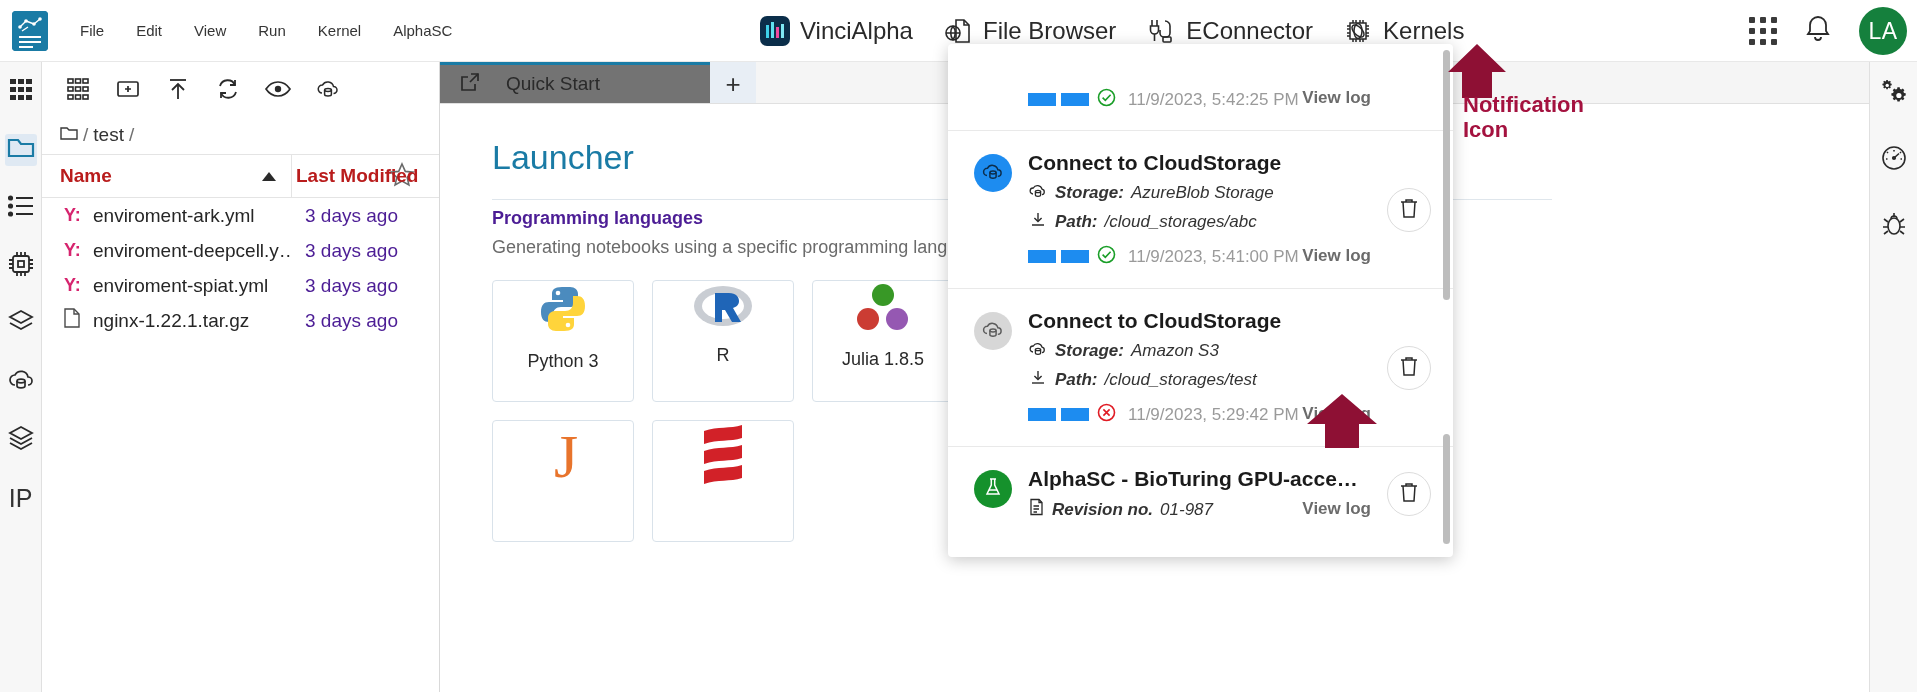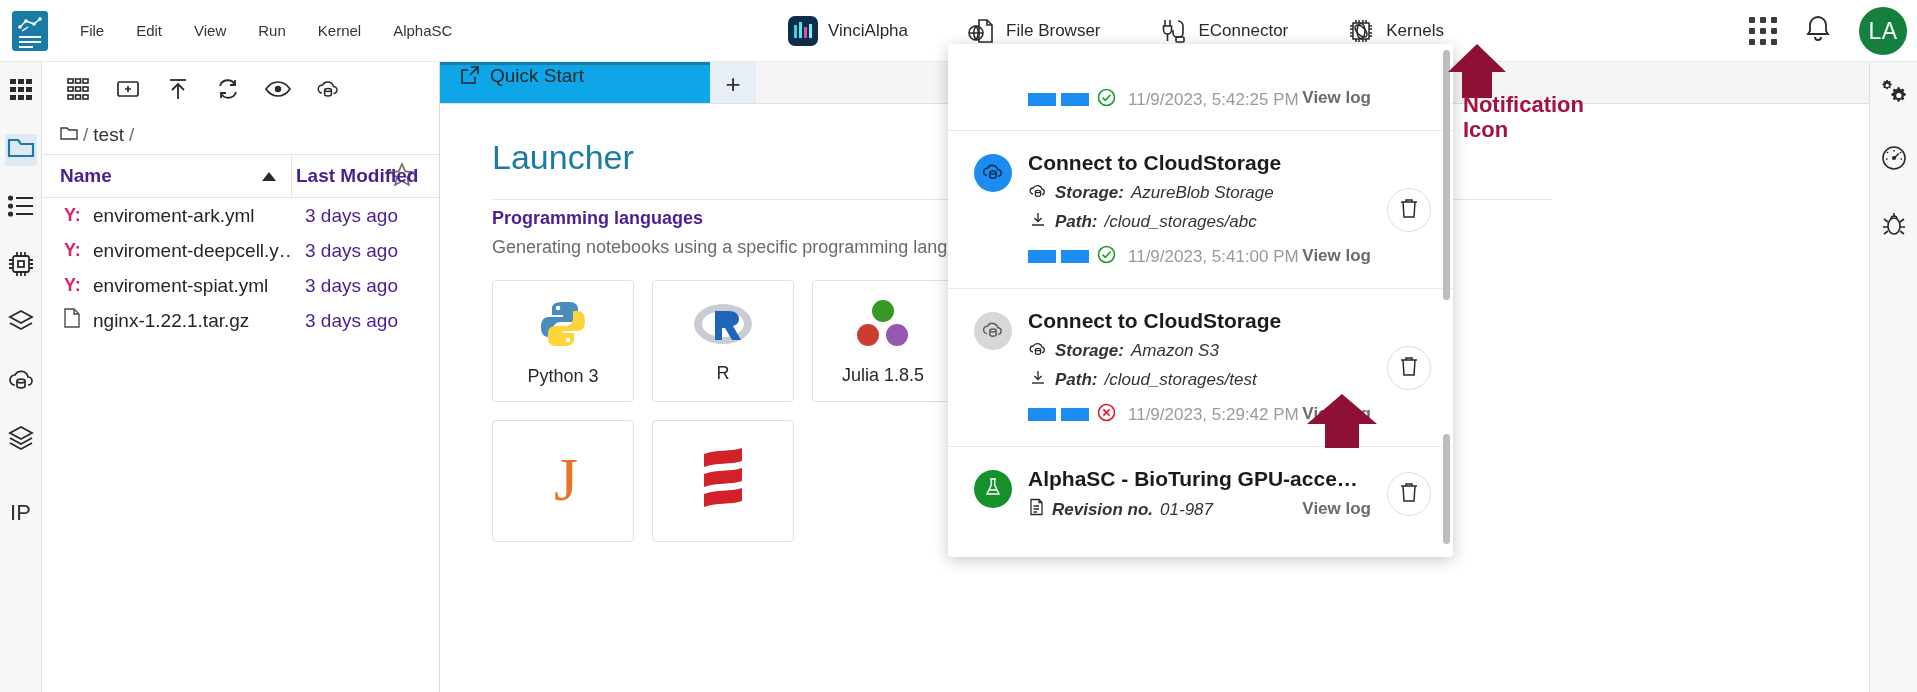--- a/index.html
+++ b/index.html
@@ -26,21 +26,21 @@
     font-size: 15px; color: #353535; padding: 6px 16px; cursor: pointer;
     white-space: nowrap;
   }
 
   .topbar-apps {
     position: absolute; left: 760px; top: 0; height: 62px;
     display: flex; align-items: center; gap: 30px;
   }
   .app-link {
     display: flex; align-items: center; gap: 10px; cursor: pointer;
-    font-size: 17px; color: #2a2a2a; white-space: nowrap; margin-left: 28px;
+    font-size: 24px; color: #2a2a2a; white-space: nowrap;
   }
   .app-link .ic { display: flex; align-items: center; flex: none; }
 
   .topbar-right {
     position: absolute; right: 10px; top: 0; height: 62px;
     display: flex; align-items: center; gap: 26px;
   }
   .grid-dots { display: grid; grid-template-columns: repeat(3,6px); gap: 5px; cursor: pointer; }
   .grid-dots i { width: 6px; height: 6px; background: #3a3a3a; border-radius: 1px; display: block; }
   .avatar {
@@ -50,21 +50,21 @@
   }
 
   
   .left-rail {
     position: absolute; left: 0; top: 62px; width: 42px; height: 630px;
     background: #f7f7f7; border-right: 1px solid #e0e0e0;
     display: flex; flex-direction: column; align-items: center; padding-top: 14px; gap: 26px;
   }
   .rail-btn { width: 32px; height: 32px; display: flex; align-items: center; justify-content: center; cursor: pointer; border-radius: 3px;}
   .rail-btn.active { background: #dfe9f3; }
-  .rail-ip { font-size: 22px; color: #333; margin-top: 18px; }
+  .rail-ip { font-size: 25px; color: #333; margin-top: 2px; }
 
   
   .filebrowser {
     position: absolute; left: 42px; top: 62px; width: 398px; height: 630px;
     background: #ffffff; border-right: 1px solid #d9d9d9;
   }
   .fb-toolbar { display: flex; align-items: center; gap: 10px; padding: 10px 14px 4px 16px; }
   .fb-tool { width: 40px; height: 38px; display: flex; align-items: center; justify-content: center; cursor: pointer; border-radius: 3px; }
   .fb-filter-row { padding: 6px 22px 0 18px; position: relative; }
   .fb-filter {
@@ -72,53 +72,53 @@
     padding: 0 40px 0 16px; font-size: 18px; color: #333; outline: none;
     font-family: "Liberation Sans", sans-serif; background:#fff;
   }
   .fb-filter::placeholder { color: #8d8d8d; }
   .fb-search-ic { position: absolute; right: 36px; top: 15px; pointer-events: none; }
   .fb-crumbs { display: flex; align-items: center; gap: 5px; padding: 10px 0 8px 18px; font-size: 19px; color: #333; }
   .fb-crumbs .sep { color: #6f6f6f; }
   .fb-star { position: absolute; right: 24px; top: 100px; cursor: pointer; }
   .fb-head {
     display: flex; border-top: 1px solid #e4e4e4; border-bottom: 1px solid #e4e4e4;
-    font-size: 19px; color: #4c1d95; font-weight: bold; position: relative;
+    font-size: 19px; color: #b91c1c; font-weight: bold; position: relative;
   }
   .fb-head .col-name { flex: 1; padding: 10px 0 10px 18px; display: flex; align-items: center; justify-content: space-between; padding-right: 14px; cursor: pointer;}
   .fb-head .col-mod { width: 148px; padding: 10px 0 10px 4px; border-left: 1px solid #e4e4e4; cursor: pointer;}
   .fb-row { display: flex; align-items: center; font-size: 19px; color: #262626; height: 35px; cursor: pointer; }
   .fb-row .nm { flex: 1; display: flex; align-items: center; gap: 9px; padding-left: 22px; overflow: hidden; white-space: nowrap; }
   .fb-row .md { width: 148px; padding-left: 14px; color: #4c1d95; }
   .yml-ic { color: #d6246e; font-weight: bold; font-size: 18px; width: 20px; flex: none; }
 
   
   .main {
     position: absolute; left: 440px; top: 62px; right: 0; height: 630px;
     background: #ffffff;
   }
   .tabbar { display: flex; align-items: stretch; height: 42px; background: #f5f5f5; border-bottom: 1px solid #e0e0e0; }
   .tab {
-    display: flex; gap: 10px; padding: 0 20px;
-    background: #0ea5e9; border-top: 3px solid #1a7ba5; font-size: 19px; color: #2a2a2a;
+    display: flex; align-items: center; gap: 26px; padding: 0 20px;
+    background: #737373; border-top: 3px solid #1a7ba5; font-size: 19px; color: #2a2a2a;
     min-width: 270px; cursor: pointer;
   }
   .tab-add {
     width: 46px; display: flex; align-items: center; justify-content: center;
     font-size: 26px; color: #333; background: #e8eef5; cursor: pointer; border-top: 3px solid transparent;
   }
   .launcher-body { padding: 34px 0 0 52px; }
   .launcher-title { font-size: 34px; color: #1a7ba5; font-weight: normal; }
   .launcher-rule { margin: 22px 0 0 0; width: 1060px; height: 1px; background: #dfe6ec; }
   .section-title { font-size: 18px; color: #4c1d95; font-weight: bold; margin-top: 8px; }
   .section-sub { font-size: 18px; color: #6b6b6b; margin-top: 8px; }
   .cards { display: flex; gap: 18px; margin-top: 22px; }
   .card {
     width: 142px; height: 122px; border: 1px solid #d9e2ea; border-radius: 4px;
-    display: flex; flex-direction: column; align-items: center; justify-content: center;
+    display: flex; flex-direction: column; align-items: center; justify-content: flex-start;
     gap: 10px; cursor: pointer; background: #fff;
   }
   .card-label { font-size: 18px; color: #2a2a2a; }
   .cards-row2 { display: flex; gap: 18px; margin-top: 18px; }
 
   
   .notif-panel {
     position: absolute; left: 948px; top: 44px; width: 505px; height: 513px;
     background: #ffffff; border-radius: 4px;
     box-shadow: 0 3px 16px rgba(0,0,0,.22); overflow: hidden; z-index: 40;

